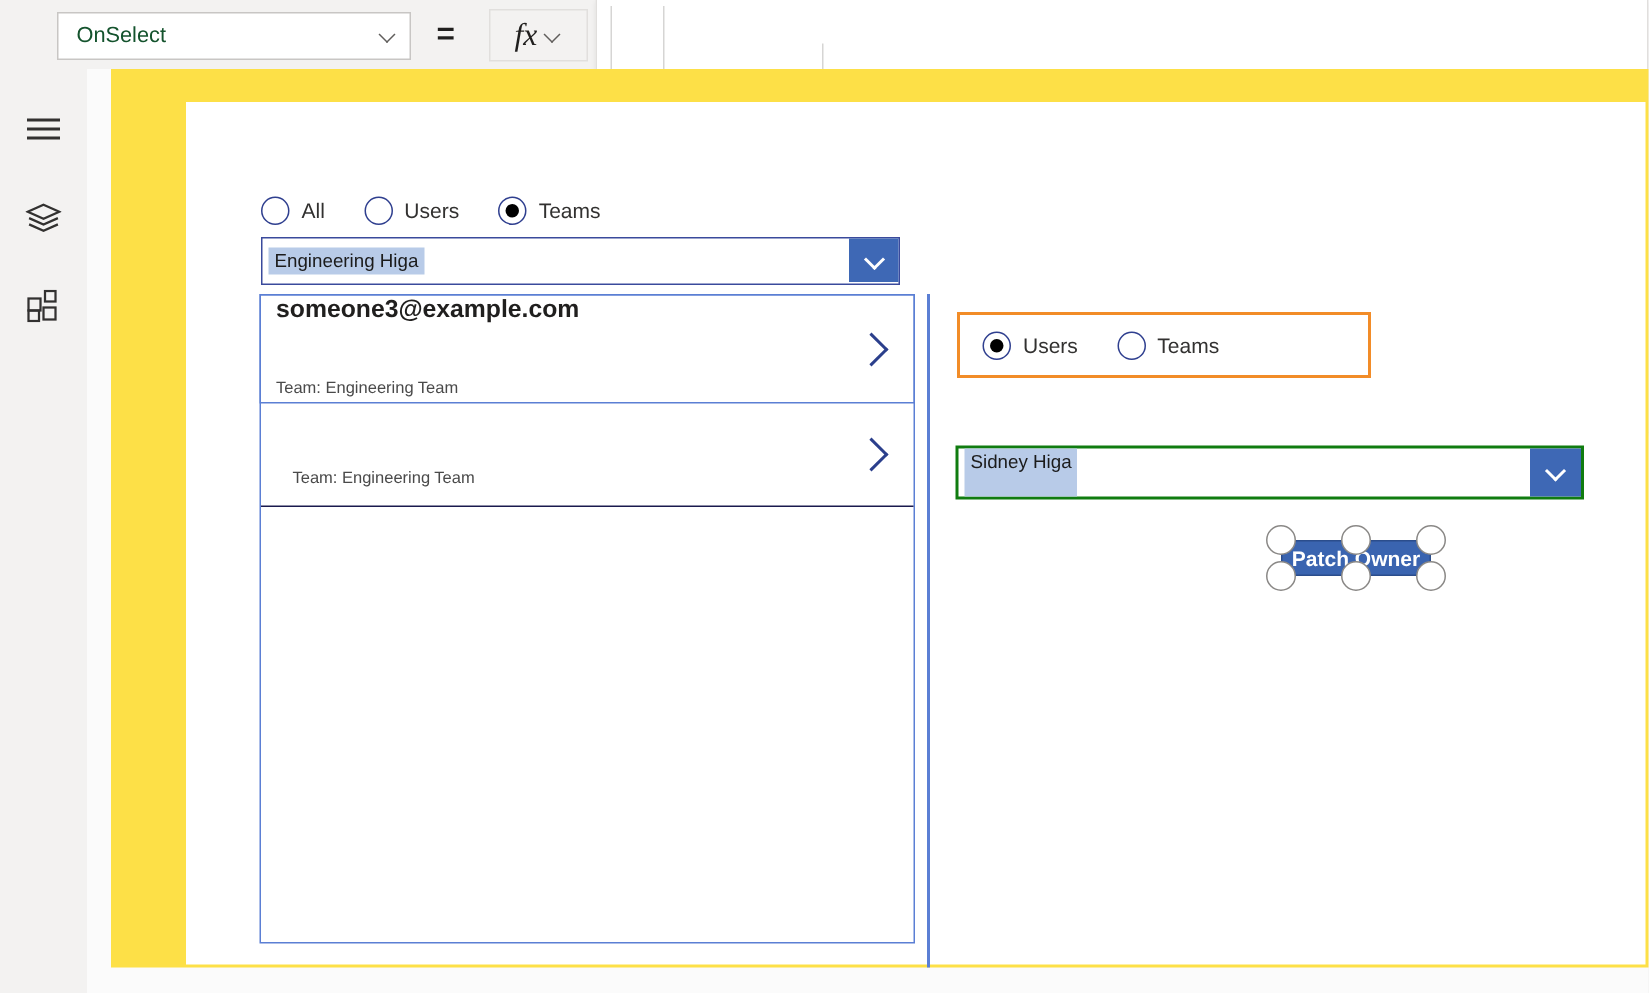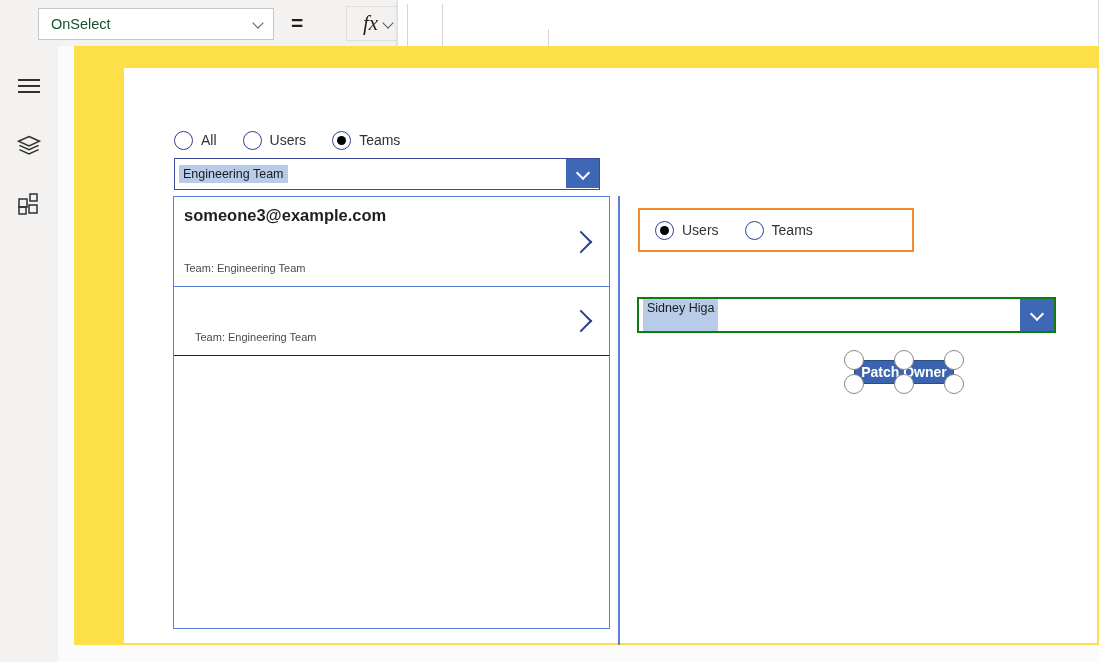--- a/index.html
+++ b/index.html
@@ -63,21 +63,21 @@
     position: absolute;
     left: 291px; top: 10px;
     font-size: 21px;
     color: #201f1e;
     font-weight: 600;
     line-height: 26px;
   }
 
   .fx-btn {
     position: absolute;
-    left: 346px; top: 6px;
+    left: 326px; top: 6px;
     width: 66px; height: 35px;
     background: #f3f2f1;
     border: 1px solid #e1dfdd;
     box-sizing: border-box;
     display: flex;
     align-items: center;
     justify-content: center;
     gap: 5px;
   }
   .fx-glyph {
@@ -308,21 +308,21 @@
     position: relative;
     height: 70px;
     border-bottom: 1.4px solid #1a1a4e;
     display: flex; align-items: center;
     padding: 0 14px 0 21px;
     box-sizing: border-box;
   }
   .gallery-item.selected {
     border: 1.6px solid #5b7fd4;
     margin: -1px;
-    height: 91px;
+    height: 73px;
     padding-left: 10px;
   }
   .gi-text { flex: 1; }
   .gi-title {
     font-size: 16.5px; font-weight: bold; color: #201f1e;
     line-height: 21px;
   }
   .gi-sub {
     font-size: 11px; color: #4a4a4a; line-height: 20px; margin-top: 32px;
   }
@@ -496,21 +496,21 @@
                 <span class="radio-circle"></span>
                 <span class="radio-label">Users</span>
               </span>
               <span class="radio-opt">
                 <span class="radio-circle checked"></span>
                 <span class="radio-label">Teams</span>
               </span>
             </div>
 
           <div class="combo-left">
-            <span class="combo-chip">Engineering Team</span>
+            <span class="combo-chip">Engineering Higa</span>
             <span class="combo-arrow-btn">
               <span class="arrow-white"></span>
             </span>
           </div>
 
           <div class="gallery" id="gallery">
               <div class="gallery-item selected">
                 <div class="gi-text">
                   <div class="gi-title">someone3@example.com</div>
                   <div class="gi-sub">Team: Engineering Team</div>

